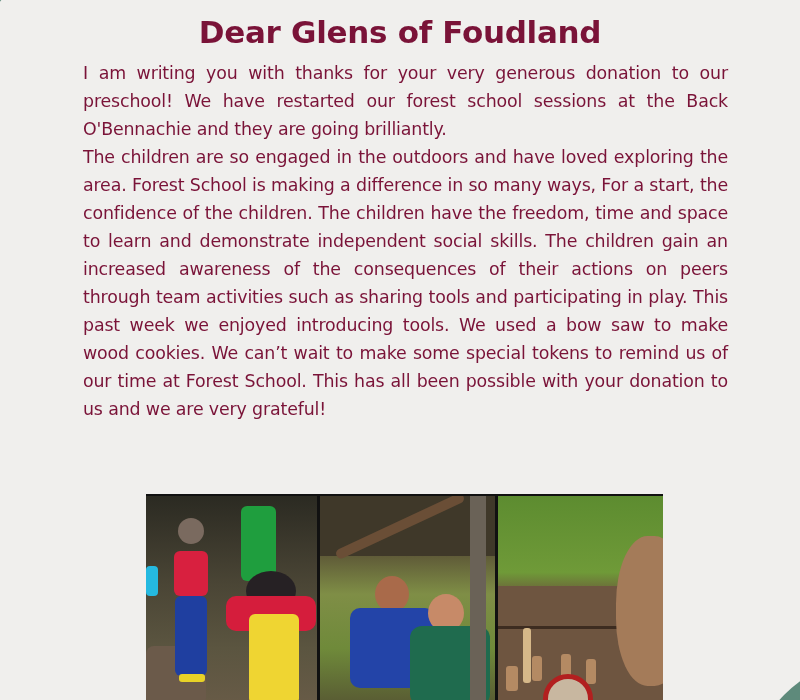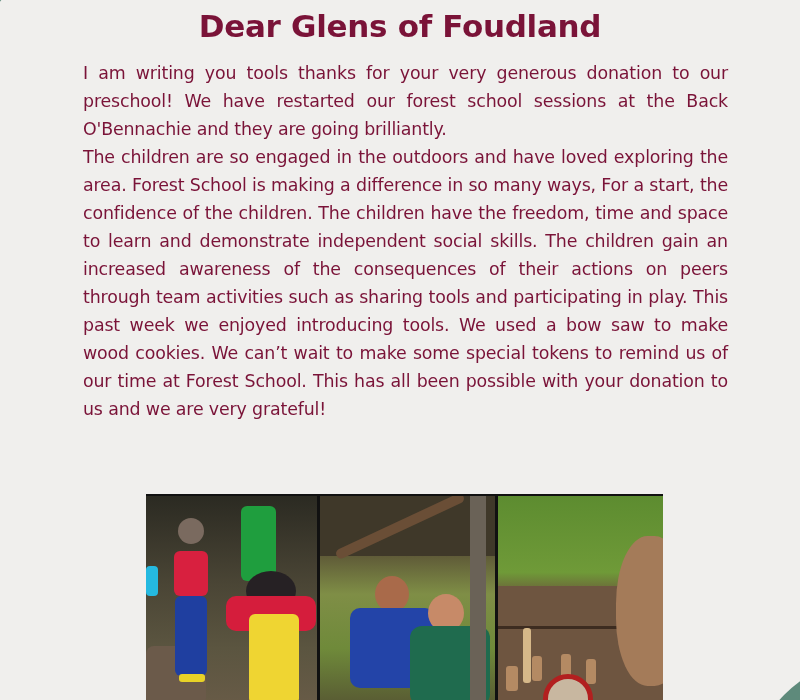--- a/index.html
+++ b/index.html
@@ -10,21 +10,21 @@
     }
     .corner-tl {
       position: absolute; left: -30px; top: -30px; width: 36px; height: 36px;
       border-radius: 50%; background: #5e8a7b;
     }
     .corner-br {
       position: absolute; left: 745px; top: 655px; width: 270px; height: 270px;
       border-radius: 50%; background: #5e8a7b;
     }
     .title {
-      position: absolute; left: 0; top: 4px; width: 800px;
+      position: absolute; left: 0; top: 10px; width: 800px;
       text-align: center; color: #7a1338;
       font-size: 31px; font-weight: bold; letter-spacing: -0.3px;
       line-height: 44px;
     }
     .letter {
       position: absolute; left: 83px; top: 59px; width: 645px;
       color: #7a1338; font-size: 17.4px; line-height: 28px;
       text-align: justify; letter-spacing: -0.15px;
     }
     .letter p { margin: 0; }
@@ -41,21 +41,21 @@
   </style>
 </head>
 <body>
 
 <div class="corner-tl"></div>
 <div class="corner-br"></div>
 
 <div class="title">Dear Glens of Foudland</div>
 
 <div class="letter">
-  <p class="first">I am writing you tools thanks for your very generous donation to our preschool!  We have restarted our forest school sessions at the Back O'Bennachie and they are going brilliantly.</p>
+  <p class="first">I am writing you with thanks for your very generous donation to our preschool!  We have restarted our forest school sessions at the Back O'Bennachie and they are going brilliantly.</p>
   <p>The children are so engaged in the outdoors and have loved exploring the area.  Forest School is making a difference in so many ways, For a start, the confidence of the children. The children have the freedom, time and space to learn and demonstrate independent social skills. The children gain an increased awareness of the consequences of their actions on peers through team activities such as sharing tools and participating in play. This past week we enjoyed introducing tools. We used a bow saw to make wood cookies. We can’t wait to make some special tokens to remind us of our time at Forest School.  This has all been possible with your donation to us and we are very grateful!</p>
 </div>
 
 <div class="photos">
   <div class="photo p1">
     <div class="shape" style="left:0;top:150px;width:60px;height:60px;background:#6b5a4a;border-radius:8px;"></div>
     <div class="shape" style="left:95px;top:10px;width:35px;height:75px;background:#1f9e3e;border-radius:6px;"></div>
     <div class="shape" style="left:32px;top:22px;width:26px;height:26px;background:#7a6a5f;border-radius:50%;"></div>
     <div class="shape" style="left:28px;top:55px;width:34px;height:45px;background:#d8203f;border-radius:6px;"></div>
     <div class="shape" style="left:29px;top:100px;width:32px;height:80px;background:#1f3fa0;border-radius:6px;"></div>

